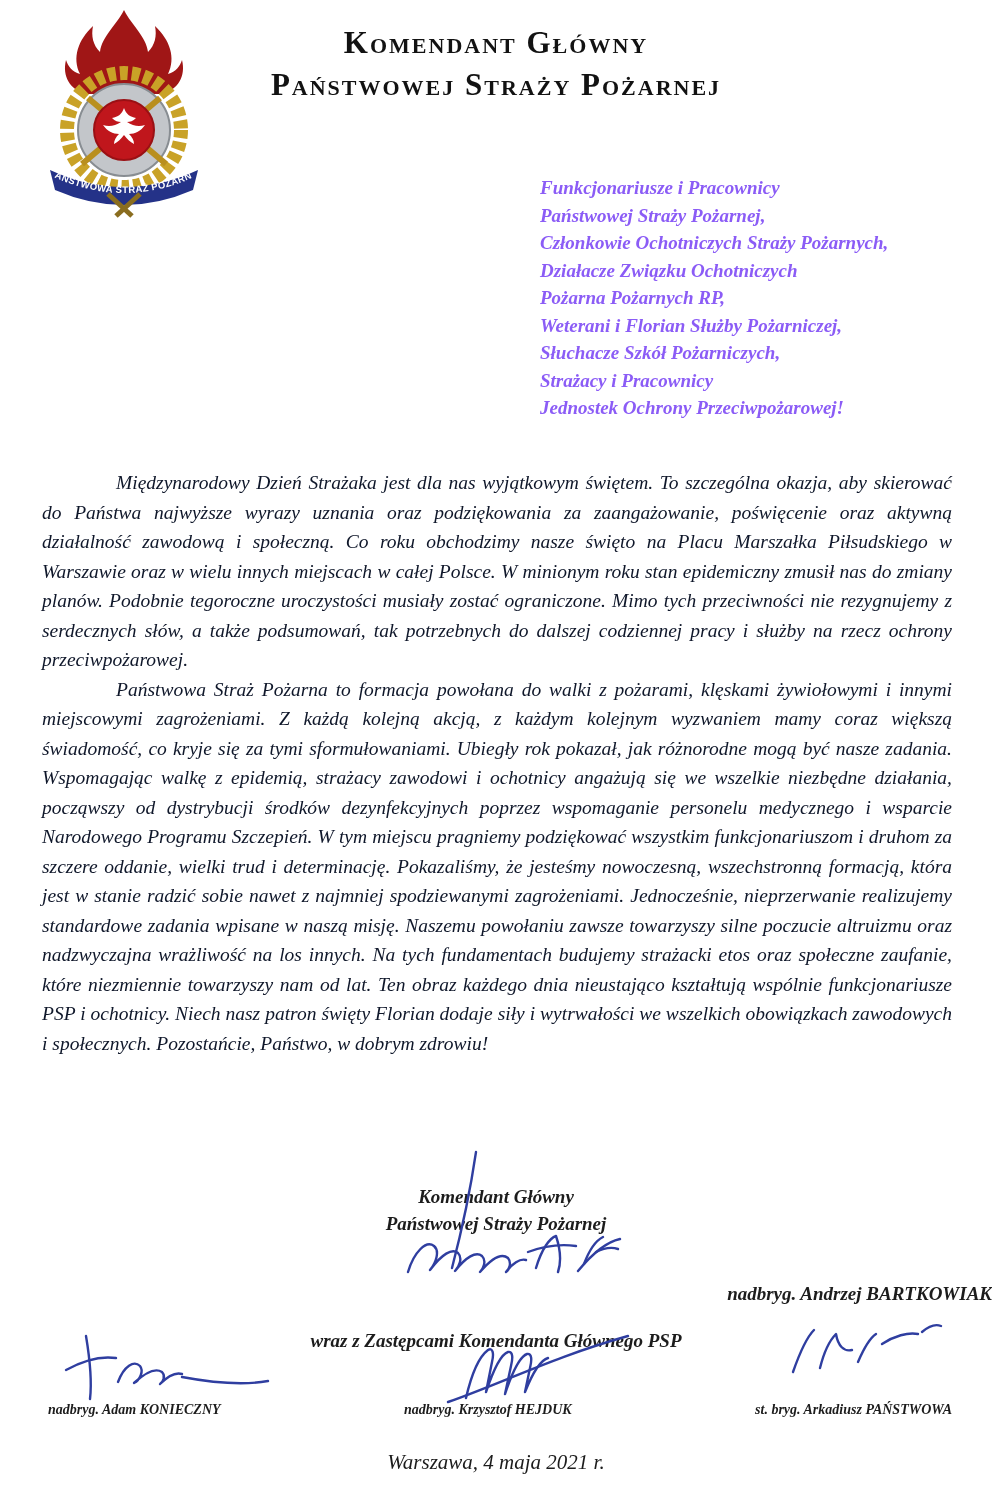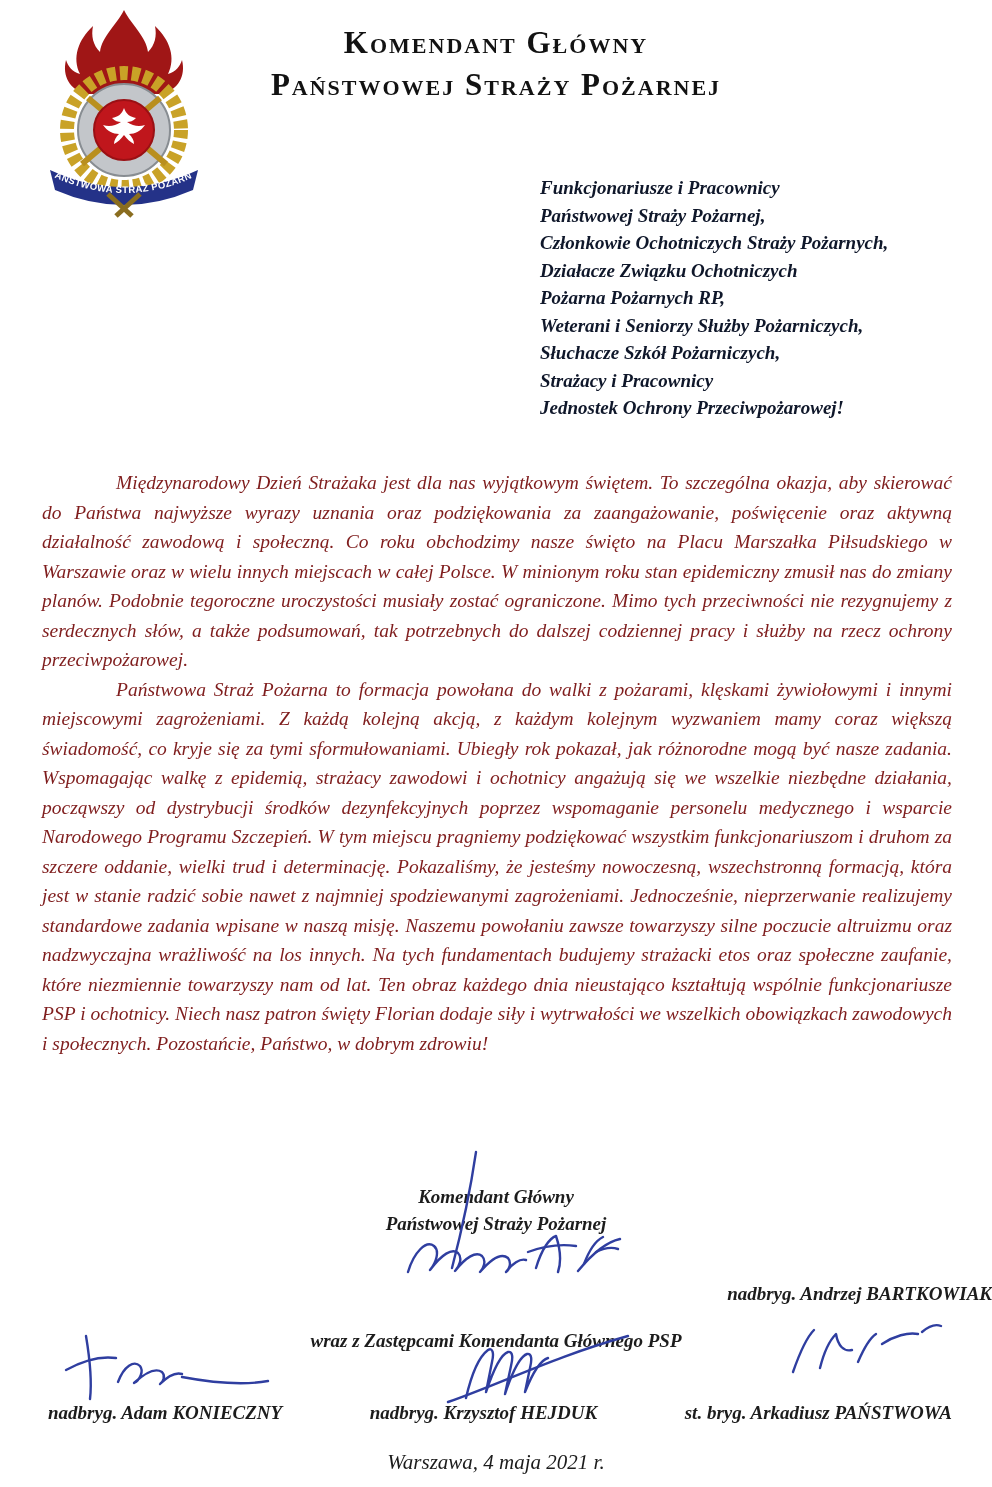--- a/index.html
+++ b/index.html
@@ -30,32 +30,32 @@
     width: 176px; height: 212px;
   }
   
   .addressees {
     position: absolute;
     left: 540px; top: 174px;
     font-style: italic;
     font-weight: 700;
     font-size: 19px;
     line-height: 27.5px;
-    color: #0f172a;
+    color: #8b5cf6;
     white-space: nowrap;
   }
   
   .body-text {
     position: absolute;
     left: 42px; right: 40px; top: 468px;
     font-style: italic;
     font-size: 19.5px;
     line-height: 29.5px;
     text-align: justify;
-    color: #7f1d1d;
+    color: #0f172a;
   }
   .body-text p { margin: 0; text-indent: 74px; }
   
   .sig-title {
     position: absolute;
     top: 1183px; left: 0; right: 0;
     text-align: center;
     font-style: italic;
     font-weight: 700;
     font-size: 19px;
@@ -77,21 +77,21 @@
     font-weight: 700;
     font-size: 19px;
   }
   .deputies-row {
     position: absolute;
     top: 1402px; left: 48px; right: 40px;
     display: flex;
     justify-content: space-between;
     font-style: italic;
     font-weight: 700;
-    font-size: 19px;
+    font-size: 14px;
     white-space: nowrap;
   }
   .place-date {
     position: absolute;
     top: 1450px; left: 0; right: 0;
     text-align: center;
     font-style: italic;
     font-size: 21px;
   }
   .ink-layer {
@@ -131,21 +131,21 @@
     <div>Komendant Główny</div>
     <div>Państwowej Straży Pożarnej</div>
   </div>
 
   <div class="addressees">
     <div>Funkcjonariusze i Pracownicy</div>
     <div>Państwowej Straży Pożarnej,</div>
     <div>Członkowie Ochotniczych Straży Pożarnych,</div>
     <div>Działacze Związku Ochotniczych</div>
     <div>Pożarna Pożarnych RP,</div>
-    <div>Weterani i Seniorzy Służby Pożarniczych,</div>
+    <div>Weterani i Florian Służby Pożarniczej,</div>
     <div>Słuchacze Szkół Pożarniczych,</div>
     <div>Strażacy i Pracownicy</div>
     <div>Jednostek Ochrony Przeciwpożarowej!</div>
   </div>
 
   <div class="body-text">
     <p>Międzynarodowy Dzień Strażaka jest dla nas wyjątkowym świętem. To szczególna okazja, aby skierować do Państwa najwyższe wyrazy uznania oraz podziękowania za zaangażowanie, poświęcenie oraz aktywną działalność zawodową i społeczną. Co roku obchodzimy nasze święto na Placu Marszałka Piłsudskiego w Warszawie oraz w wielu innych miejscach w całej Polsce. W minionym roku stan epidemiczny zmusił nas do zmiany planów. Podobnie tegoroczne uroczystości musiały zostać ograniczone. Mimo tych przeciwności nie rezygnujemy z serdecznych słów, a także podsumowań, tak potrzebnych do dalszej codziennej pracy i służby na rzecz ochrony przeciwpożarowej.</p>
     <p>Państwowa Straż Pożarna to formacja powołana do walki z pożarami, klęskami żywiołowymi i innymi miejscowymi zagrożeniami. Z każdą kolejną akcją, z każdym kolejnym wyzwaniem mamy coraz większą świadomość, co kryje się za tymi sformułowaniami. Ubiegły rok pokazał, jak różnorodne mogą być nasze zadania. Wspomagając walkę z epidemią, strażacy zawodowi i ochotnicy angażują się we wszelkie niezbędne działania, począwszy od dystrybucji środków dezynfekcyjnych poprzez wspomaganie personelu medycznego i wsparcie Narodowego Programu Szczepień. W tym miejscu pragniemy podziękować wszystkim funkcjonariuszom i druhom za szczere oddanie, wielki trud i determinację. Pokazaliśmy, że jesteśmy nowoczesną, wszechstronną formacją, która jest w stanie radzić sobie nawet z najmniej spodziewanymi zagrożeniami. Jednocześnie, nieprzerwanie realizujemy standardowe zadania wpisane w naszą misję. Naszemu powołaniu zawsze towarzyszy silne poczucie altruizmu oraz nadzwyczajna wrażliwość na los innych. Na tych fundamentach budujemy strażacki etos oraz społeczne zaufanie, które niezmiennie towarzyszy nam od lat. Ten obraz każdego dnia nieustająco kształtują wspólnie funkcjonariusze PSP i ochotnicy. Niech nasz patron święty Florian dodaje siły i wytrwałości we wszelkich obowiązkach zawodowych i społecznych. Pozostańcie, Państwo, w dobrym zdrowiu!</p>
   </div>
 

